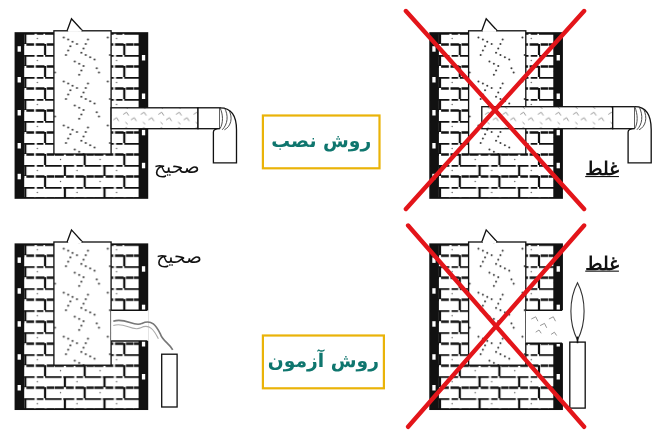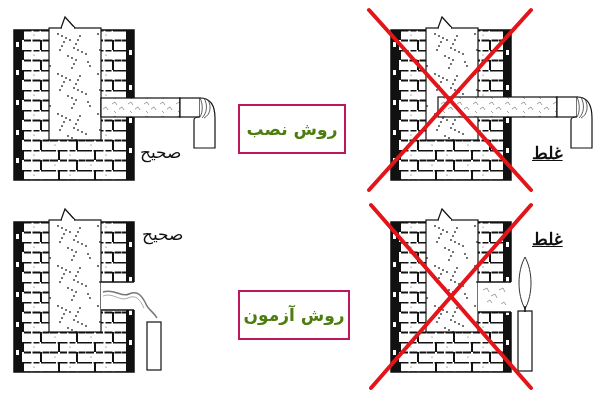--- a/index.html
+++ b/index.html
@@ -1,21 +1,21 @@
 <!DOCTYPE html>
 <html><head>
 <meta charset="utf-8">
 <style>
   html, body { margin: 0; padding: 0; background: #ffffff; }
   body { width: 600px; height: 400px; position: relative; overflow: hidden; font-family: "DejaVu Sans", sans-serif; }
   svg { position: absolute; left: 0; top: 0; }
   .label-box {
-    position: absolute; border: 2px solid #be185d; background: #fff;
+    position: absolute; border: 2px solid #eab308; background: #fff;
     display: flex; align-items: center; justify-content: center;
-    font-family: "DejaVu Sans", sans-serif; font-weight: bold; font-size: 17px; color: #4d7c0f;
+    font-family: "DejaVu Sans", sans-serif; font-weight: bold; font-size: 17px; color: #0f766e;
     direction: rtl;
   }
   .tag { position: absolute; font-family: "DejaVu Sans", sans-serif; font-size: 17px; color: #111; direction: rtl; }
   .tag.ul { text-decoration: underline; font-weight: bold; font-family: Liberation Serif, serif; }
 </style>
 </head>
 <body>
 
 <svg width="600" height="400" viewBox="0 0 600 400">
   <defs>
@@ -122,18 +122,18 @@
     <path d="M134 35 C126 50 126 72 134 87 C142 72 142 50 134 35 Z" fill="#fff" stroke="#333" stroke-width="1"></path>
     <line x1="134" y1="84" x2="134" y2="90" stroke="#111" stroke-width="1.5"></line>
   </g>
   <g stroke="#e3151a" stroke-width="4" stroke-linecap="round">
     <line x1="371" y1="205" x2="531" y2="388"></line>
     <line x1="531" y1="205" x2="371" y2="388"></line>
   </g>
 </svg>
 
 <div class="label-box" style="left:238px; top:104px; width:104px; height:46px;">روش نصب</div>
-<div class="label-box" style="left:238px; top:290px; width:108px; height:46px;">روش آزمون</div>
+<div class="label-box" style="left:238px; top:304px; width:108px; height:46px;">روش آزمون</div>
 
 <div class="tag" style="left:140px; top:142px;">صحیح</div>
 <div class="tag ul" style="left:532px; top:143px;">غلط</div>
 <div class="tag" style="left:142px; top:224px;">صحیح</div>
 <div class="tag ul" style="left:532px; top:229px;">غلط</div>
 
 </body></html>

